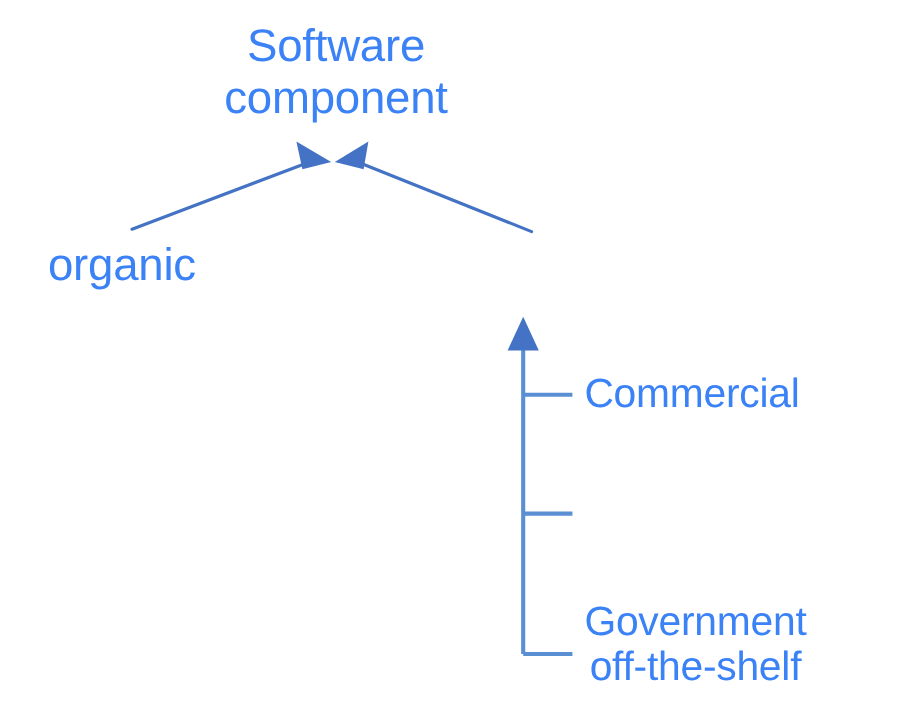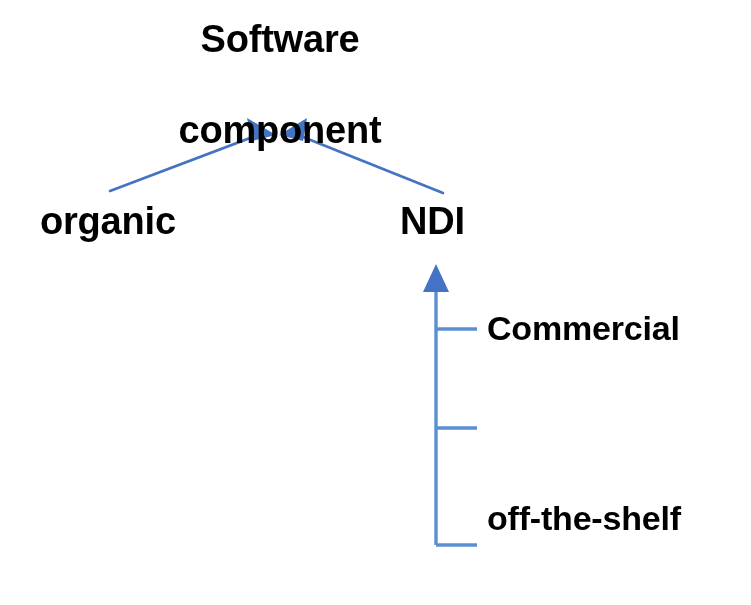--- a/index.html
+++ b/index.html
@@ -20,37 +20,36 @@
   #edge-layer {
     position: absolute;
     left: 0;
     top: 0;
     width: 751px;
     height: 605px;
     pointer-events: none;
   }
   .node-label {
     position: absolute;
-    color: #000000;
+    color: #3b82f6;
     font-family: "Liberation Sans", sans-serif;
-    font-weight: 700;
+    font-weight: 400;
     line-height: 1.12;
     white-space: pre;
     letter-spacing: -0.2px;
   }
   #node-root {
     left: 0;
     top: 18px;
     width: 560px;
     text-align: center;
     font-size: 38px;
   }
   #node-root .line2 {
     display: block;
-    margin-top: 48px;
   }
   #node-organic {
     left: 40px;
     top: 200px;
     font-size: 38px;
     text-align: right;
   }
   #node-ndi {
     left: 400px;
     top: 200px;
@@ -67,20 +66,21 @@
     top: 407px;
     font-size: 34px;
   }
   #leaf-gots {
     left: 487px;
     top: 499px;
     font-size: 34px;
   }
   #leaf-gots .line2 {
     display: block;
+    text-align: center;
   }
 </style>
 </head>
 <body>
 
 <div id="diagram-root">
 
   <svg id="edge-layer" width="751" height="605" viewBox="0 0 751 605" xmlns="http://www.w3.org/2000/svg">
 
     <g>
@@ -99,20 +99,19 @@
       <line x1="436" y1="329" x2="477" y2="329" stroke="#5B8FD4" stroke-width="3.4" stroke-linecap="butt"></line>
       <line x1="436" y1="428" x2="477" y2="428" stroke="#5B8FD4" stroke-width="3.4" stroke-linecap="butt"></line>
       <line x1="436" y1="545" x2="477" y2="545" stroke="#5B8FD4" stroke-width="3.4" stroke-linecap="butt"></line>
     </g>
   </svg>
 
   <div class="node-label" id="node-root"><span>Software</span><span class="line2">component</span></div>
 
   <div class="node-label" id="node-organic">organic</div>
 
-  <div class="node-label" id="node-ndi">NDI</div>
 
   <div class="node-label" id="leaf-commercial">Commercial</div>
 
 
-  <div class="node-label" id="leaf-gots"><span class="line2">off-the-shelf</span></div>
+  <div class="node-label" id="leaf-gots"><span>Government</span><span class="line2">off-the-shelf</span></div>
 
 </div>
 
 </body></html>

